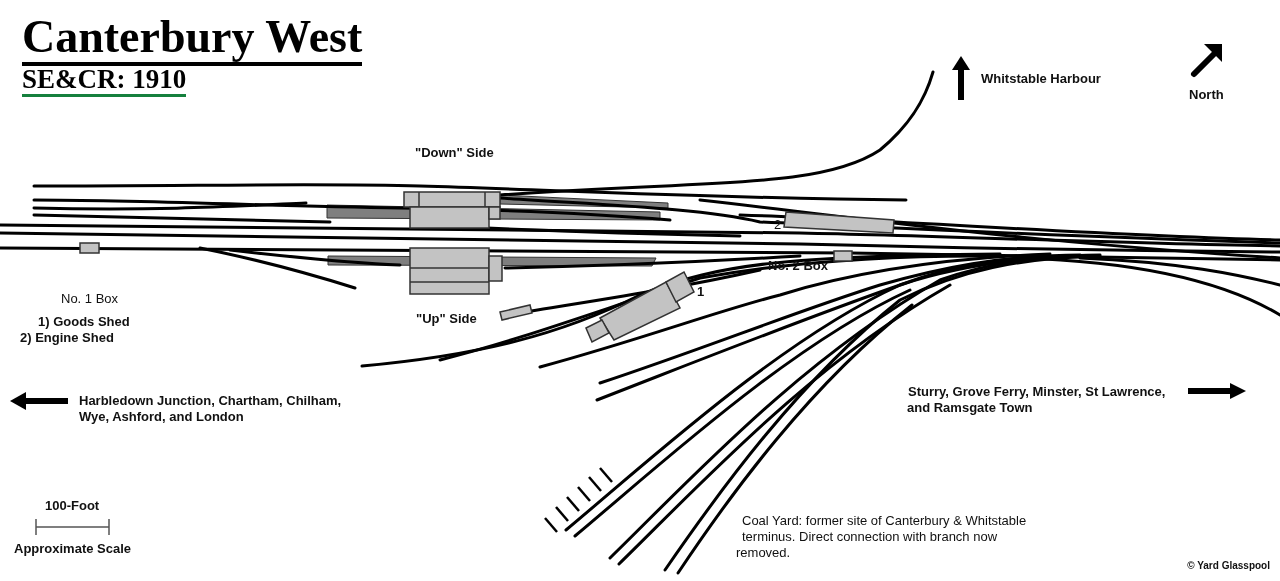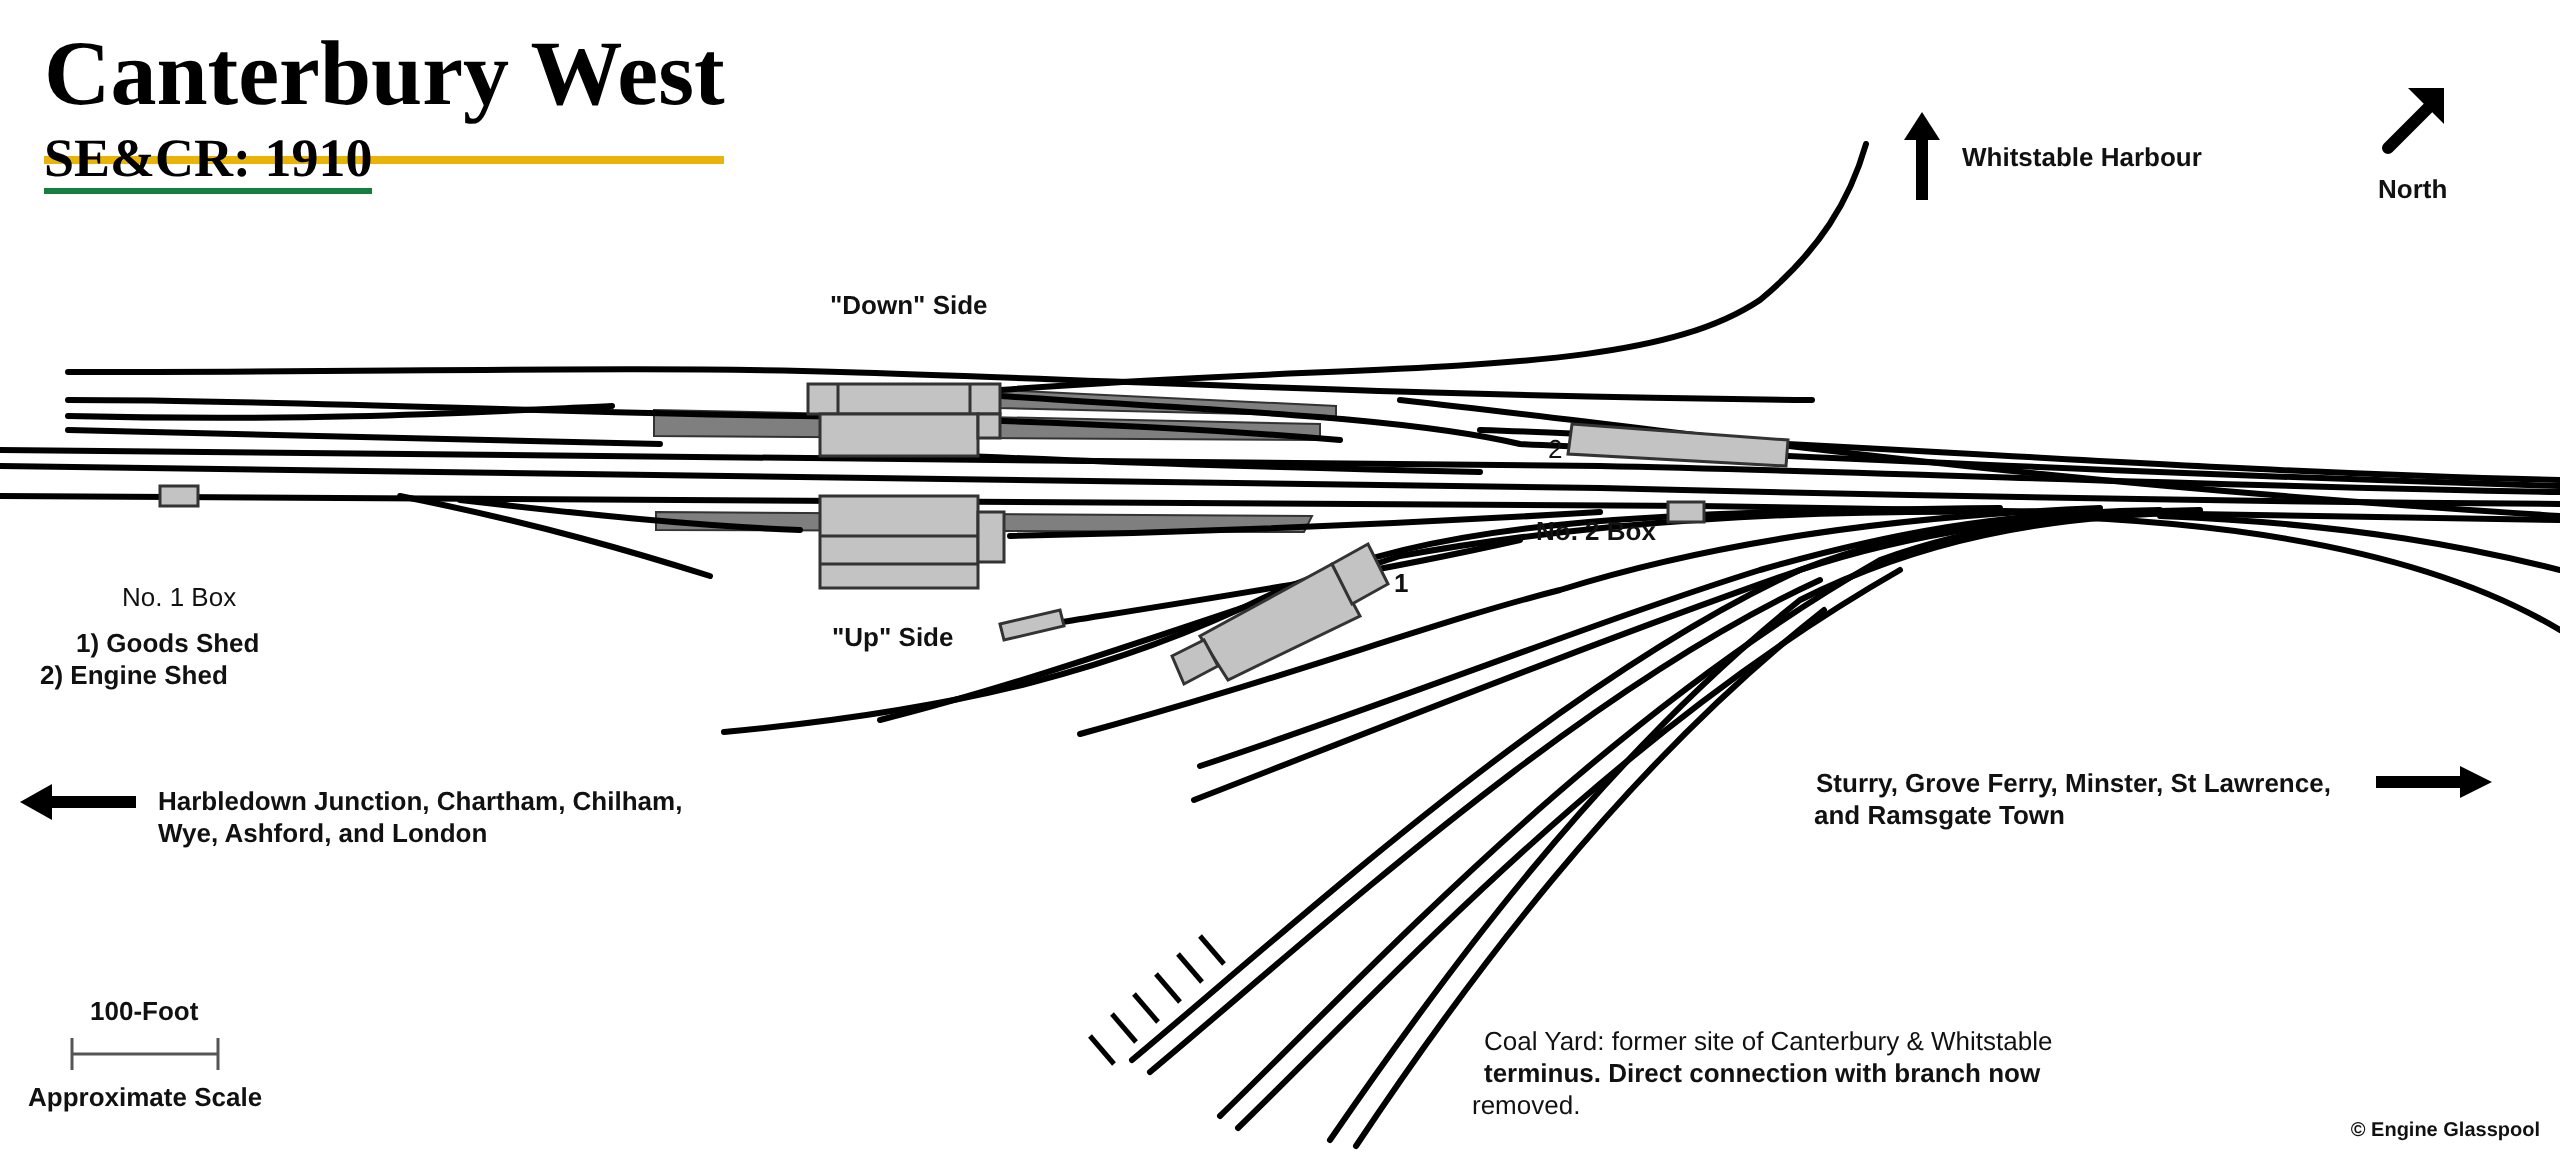--- a/index.html
+++ b/index.html
@@ -1,19 +1,19 @@
 <!DOCTYPE html>
 <html><head>
   <meta charset="utf-8">
   <style>
     html, body { margin: 0; padding: 0; background: #ffffff; }
     body { width: 1280px; height: 581px; position: relative; overflow: hidden; font-family: "Liberation Sans", "DejaVu Sans", sans-serif; }
     #diagram { position: absolute; left: 0; top: 0; width: 1280px; height: 581px; }
     .lbl { position: absolute; font-weight: bold; font-size: 13px; color: #111; line-height: 16px; white-space: nowrap; }
-    .title { position: absolute; left: 22px; top: 12px; font-family: "Liberation Serif", "DejaVu Serif", serif; font-weight: bold; font-size: 46px; line-height: 50px; color: #000; border-bottom: 4px solid #eab308; padding-bottom: 16px; }
+    .title { position: absolute; left: 22px; top: 12px; font-family: "Liberation Serif", "DejaVu Serif", serif; font-weight: bold; font-size: 46px; line-height: 50px; color: #000; border-bottom: 4px solid #000000; padding-bottom: 0; }
     .subtitle { position: absolute; left: 22px; top: 64px; font-family: "Liberation Serif", "DejaVu Serif", serif; font-weight: bold; font-size: 27px; line-height: 30px; color: #000; border-bottom: 3px solid #15803d; }
     .num { position: absolute; font-weight: bold; font-size: 13px; color: #111; }
     .copy { position: absolute; right: 10px; top: 560px; font-weight: bold; font-size: 10px; color: #111; }
   </style>
 </head>
 <body>
 
 <svg id="diagram" viewBox="0 0 1280 581" xmlns="http://www.w3.org/2000/svg">
   <g>
     <polygon points="327,205 660,212 660,220 327,218" fill="#7f7f7f" stroke="#333" stroke-width="1"></polygon>
@@ -128,16 +128,16 @@
 <div class="lbl" style="left:79px; top:393px;">Harbledown Junction, Chartham, Chilham,</div>
 <div class="lbl" style="left:79px; top:409px;">Wye, Ashford, and London</div>
 
 <div class="lbl" style="left:908px; top:384px;">Sturry, Grove Ferry, Minster, St Lawrence,</div>
 <div class="lbl" style="left:907px; top:400px;">and Ramsgate Town</div>
 
 <div class="lbl" style="left:45px; top:498px;">100-Foot</div>
 <div class="lbl" style="left:14px; top:541px;">Approximate Scale</div>
 
 <div class="lbl" style="left:742px; top:513px; font-weight:normal;">Coal Yard: former site of Canterbury &amp; Whitstable</div>
-<div class="lbl" style="left:742px; top:529px; font-weight:bold;">terminus. Direct connection with branch now</div>
+<div class="lbl" style="left:742px; top:529px; font-weight:normal;">terminus. Direct connection with branch now</div>
 <div class="lbl" style="left:708px; top:545px; font-weight:normal;margin-left:28px;">removed.</div>
 
-<div class="copy">© Engine Glasspool</div>
+<div class="copy">© Yard Glasspool</div>
 
 </body></html>

